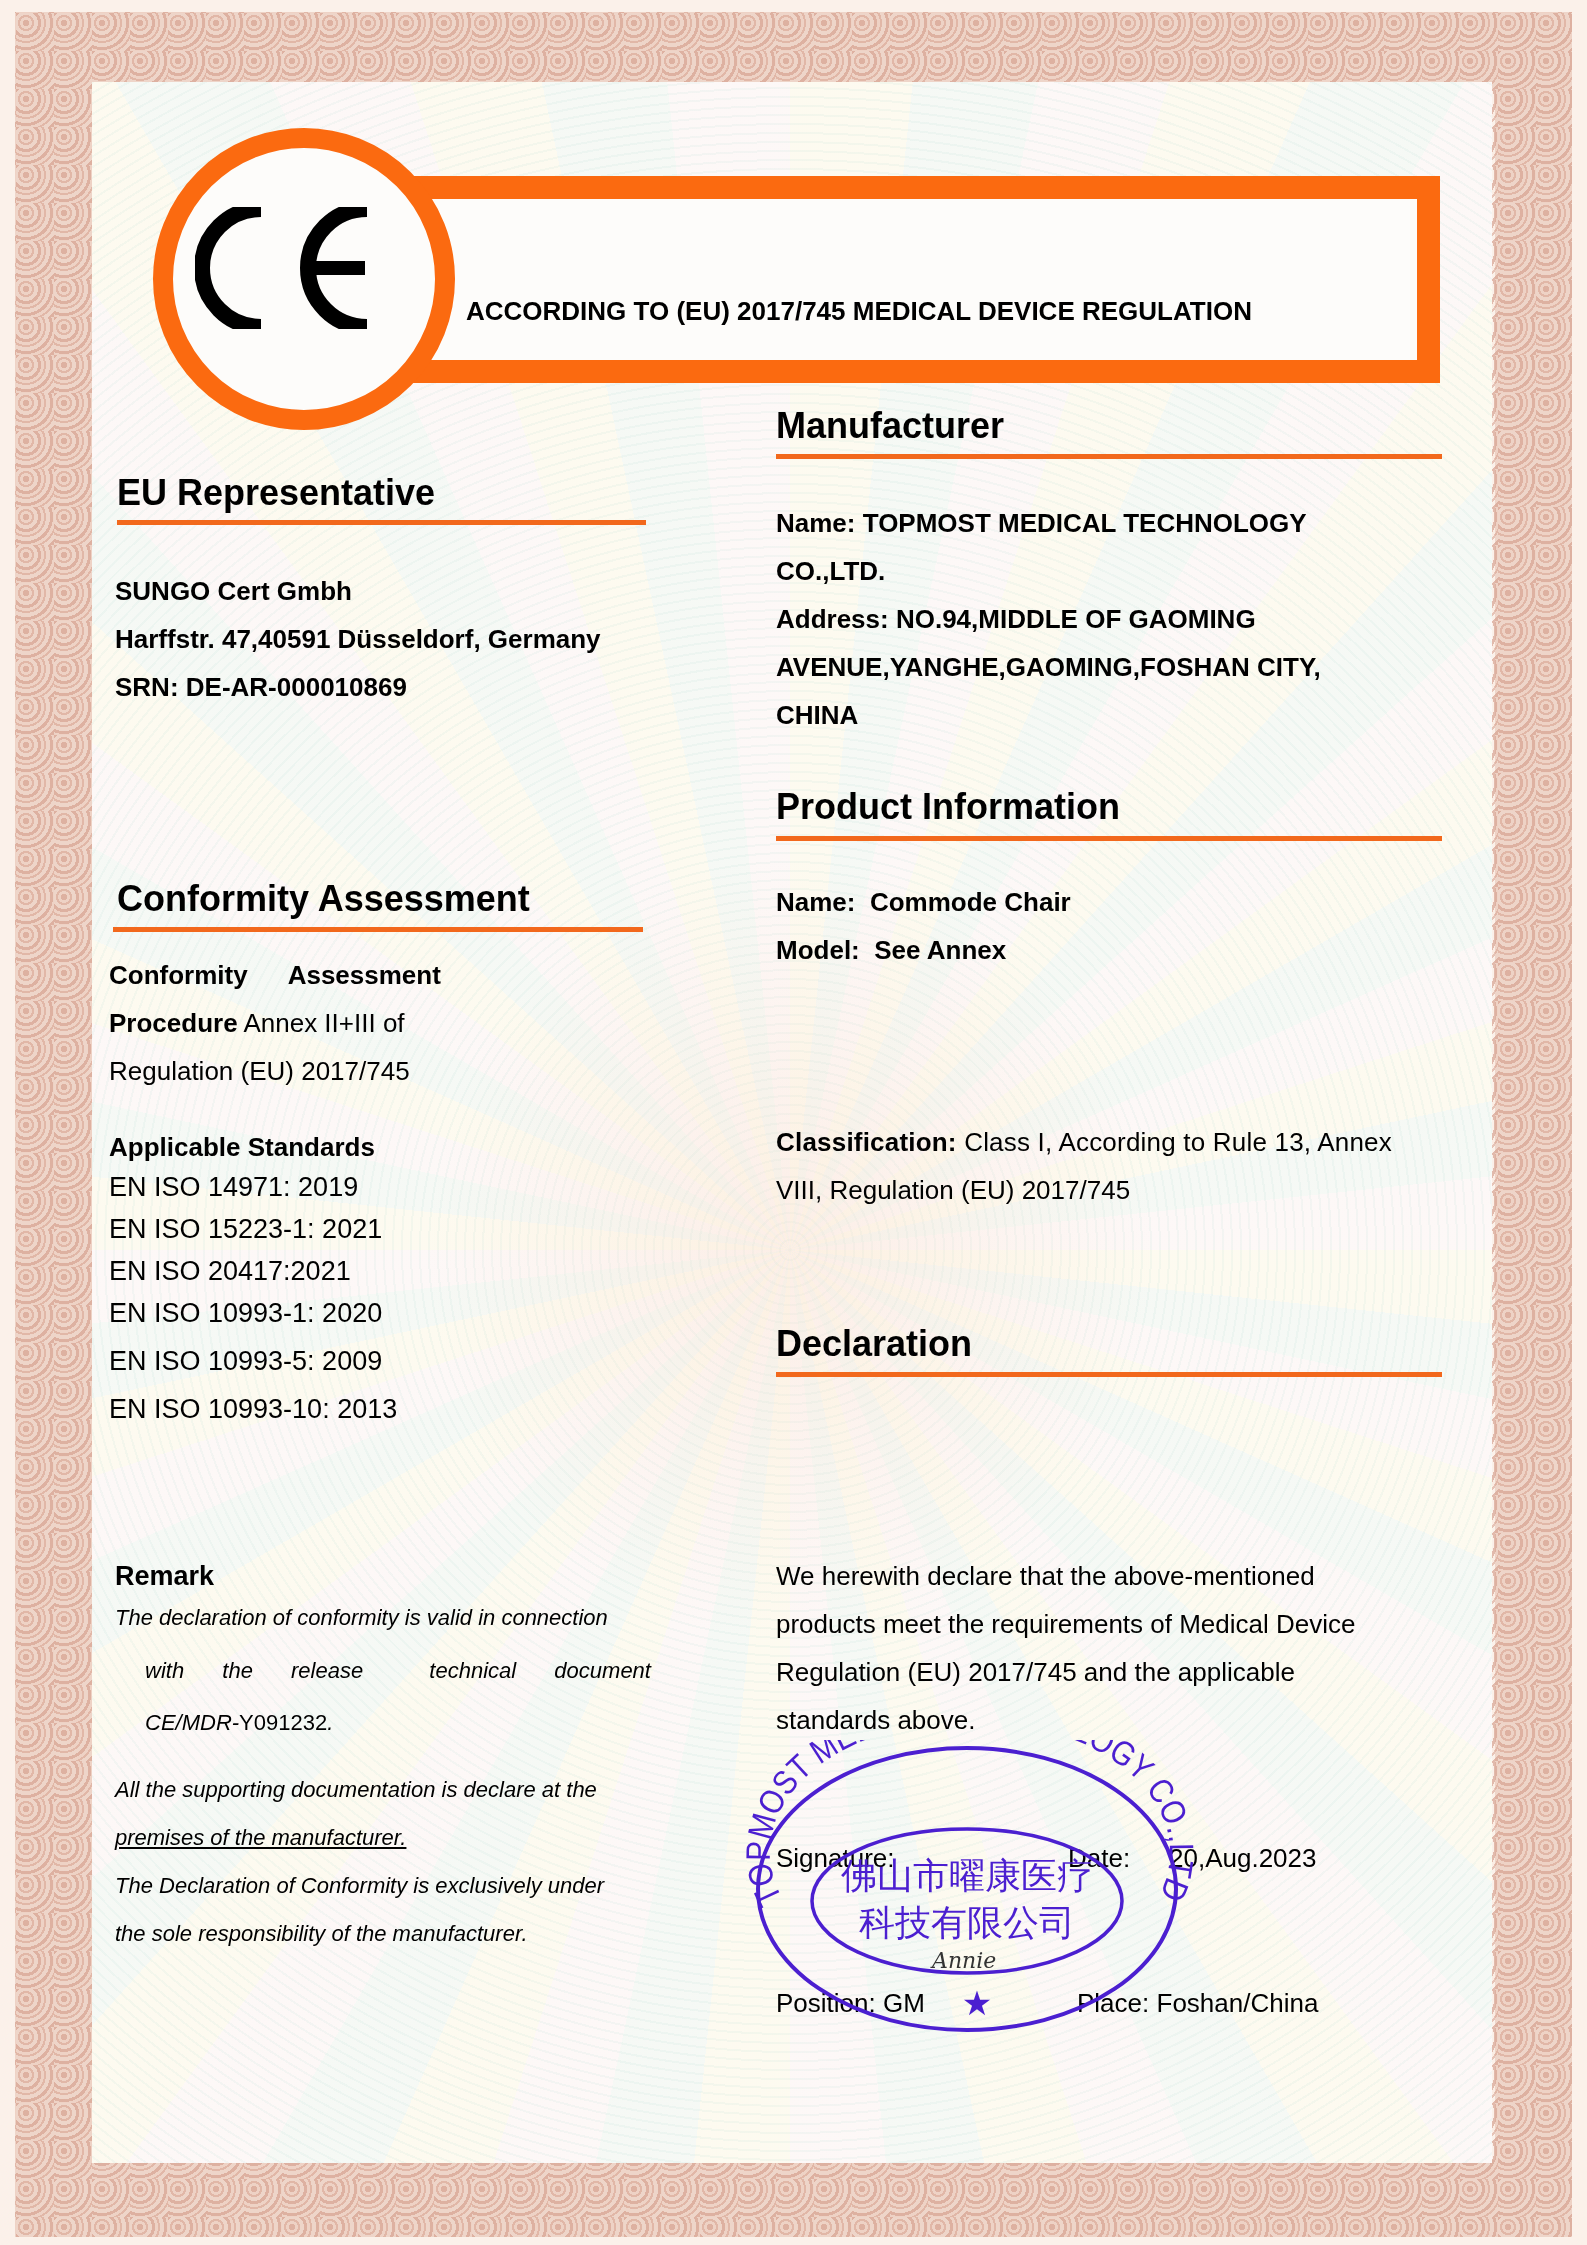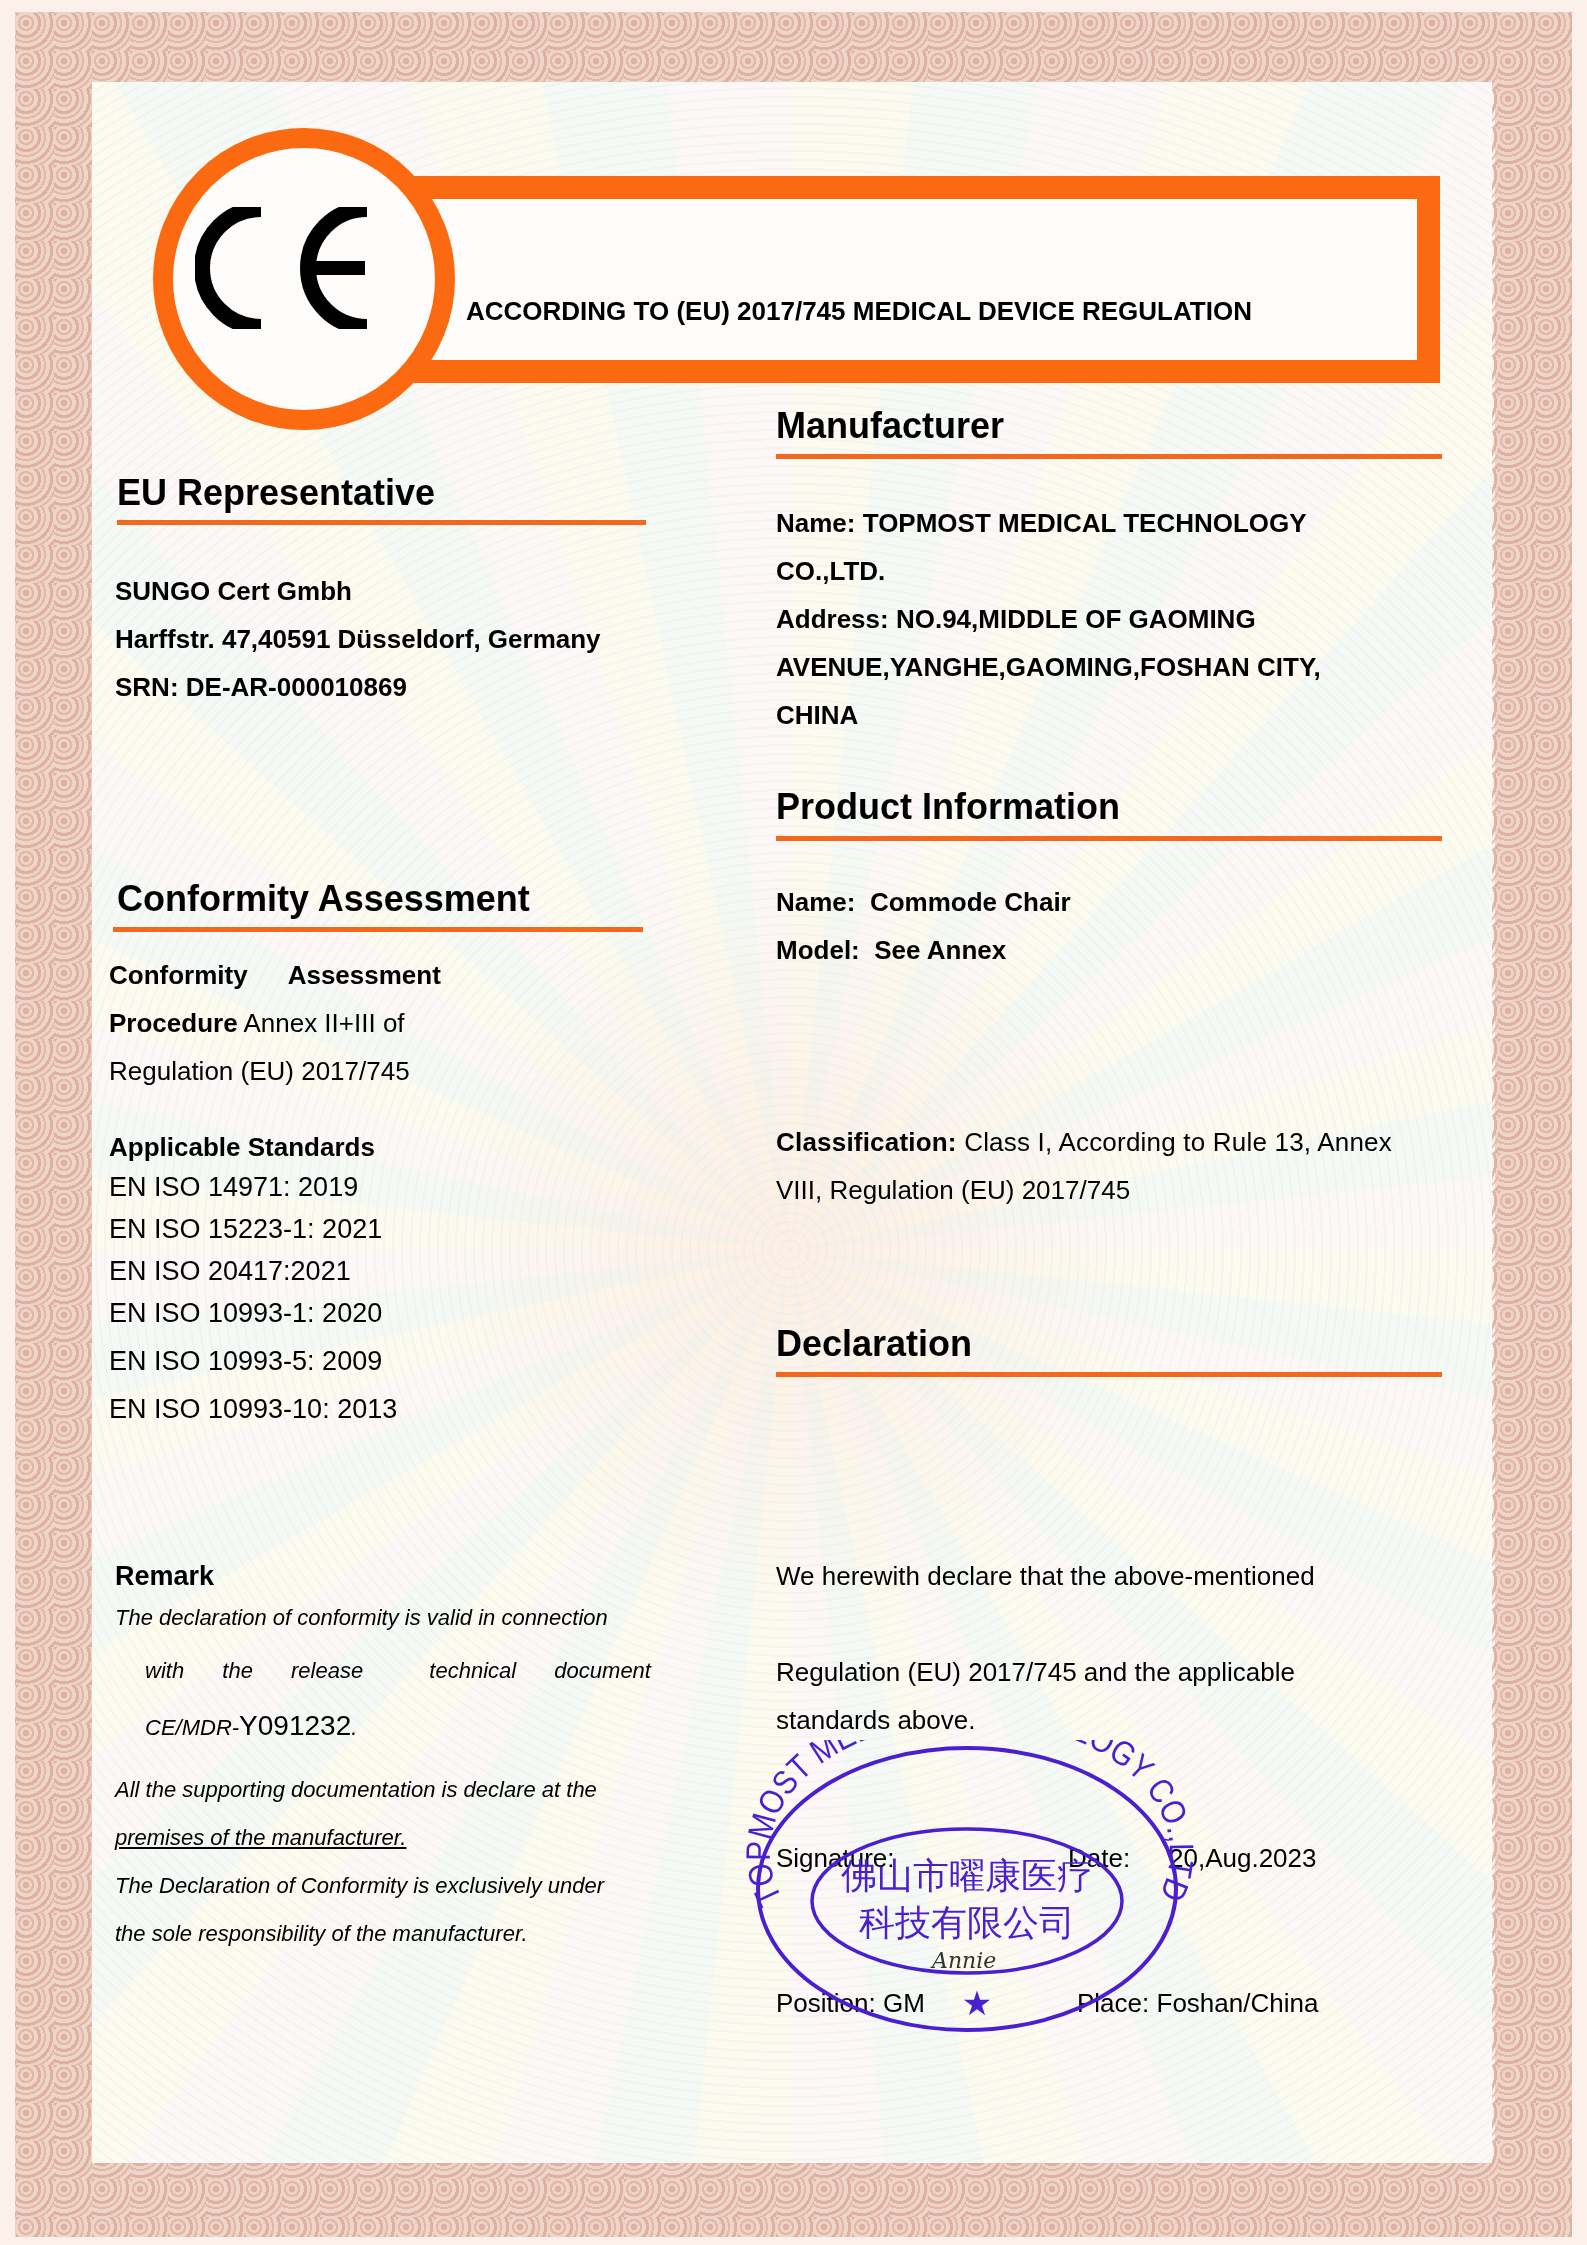--- a/index.html
+++ b/index.html
@@ -80,39 +80,40 @@
   <div class="t" style="left:109px; top:1174px; font-size:27px;">EN ISO 14971: 2019</div>
   <div class="t" style="left:109px; top:1216px; font-size:27px;">EN ISO 15223-1: 2021</div>
   <div class="t" style="left:109px; top:1258px; font-size:27px;">EN ISO 20417:2021</div>
   <div class="t" style="left:109px; top:1300px; font-size:27px;">EN ISO 10993-1: 2020</div>
   <div class="t" style="left:109px; top:1348px; font-size:27px;">EN ISO 10993-5: 2009</div>
   <div class="t" style="left:109px; top:1396px; font-size:27px;">EN ISO 10993-10: 2013</div>
 
   <div class="h" style="left:776px; top:1323px;">Declaration</div>
   <div class="rule" style="left:776px; top:1372px; width:666px;"></div>
   <div class="t" style="left:776px; top:1563px;">We herewith declare that the above-mentioned</div>
+  <div class="t" style="left:776px; top:1611px;">products meet the requirements of Medical Device</div>
   <div class="t" style="left:776px; top:1659px;">Regulation (EU) 2017/745 and the applicable</div>
   <div class="t" style="left:776px; top:1707px;">standards above.</div>
 
   <div class="t" style="left:776px; top:1845px;">Signature:</div>
   <div class="t" style="left:1068px; top:1845px;">Date:</div>
   <div class="t" style="left:1169px; top:1845px;">20,Aug.2023</div>
   <div class="t" style="left:776px; top:1990px;"><span>Position:</span> <span>GM</span></div>
   <div class="t" style="left:1077px; top:1990px;"><span>Place:</span> <span>Foshan/China</span></div>
 
   <div class="t b" style="left:115px; top:1563px; font-size:27px;">Remark</div>
   <div class="rem" style="left:115px; top:1607px;">The declaration of conformity is valid in connection</div>
   <div class="rem" style="left:145px; top:1660px; width:506px; display:flex; justify-content:space-between;">
     <span>with</span>
     <span>the</span>
     <span>release</span>
     <span style="margin-left:28px;">technical</span>
     <span>document</span>
   </div>
-  <div class="rem" style="left:145px; top:1712px;"><span>CE/MDR-</span><span style="font-style:normal; font-size:28px;margin-top:26px;">Y091232</span><span>.</span></div>
+  <div class="rem" style="left:145px; top:1712px;"><span>CE/MDR-</span><span style="font-style:normal; font-size:22px;margin-top:26px;">Y091232</span><span>.</span></div>
   <div class="rem" style="left:115px; top:1779px;">All the supporting documentation is declare at the</div>
   <div class="rem" style="left:115px; top:1827px;text-decoration:underline;">premises of the manufacturer.</div>
   <div class="rem" style="left:115px; top:1875px;">The Declaration of Conformity is exclusively under</div>
   <div class="rem" style="left:115px; top:1923px;">the sole responsibility of the manufacturer.</div>
 
   <svg class="stamp" viewBox="0 0 460 300">
     <defs>
       <path id="stampArc" d="M 50 170 A 200 132 0 1 1 410 170"></path>
     </defs>
     <ellipse cx="227" cy="149" rx="209" ry="141" fill="none" stroke="#4b1fd0" stroke-width="4"></ellipse>

